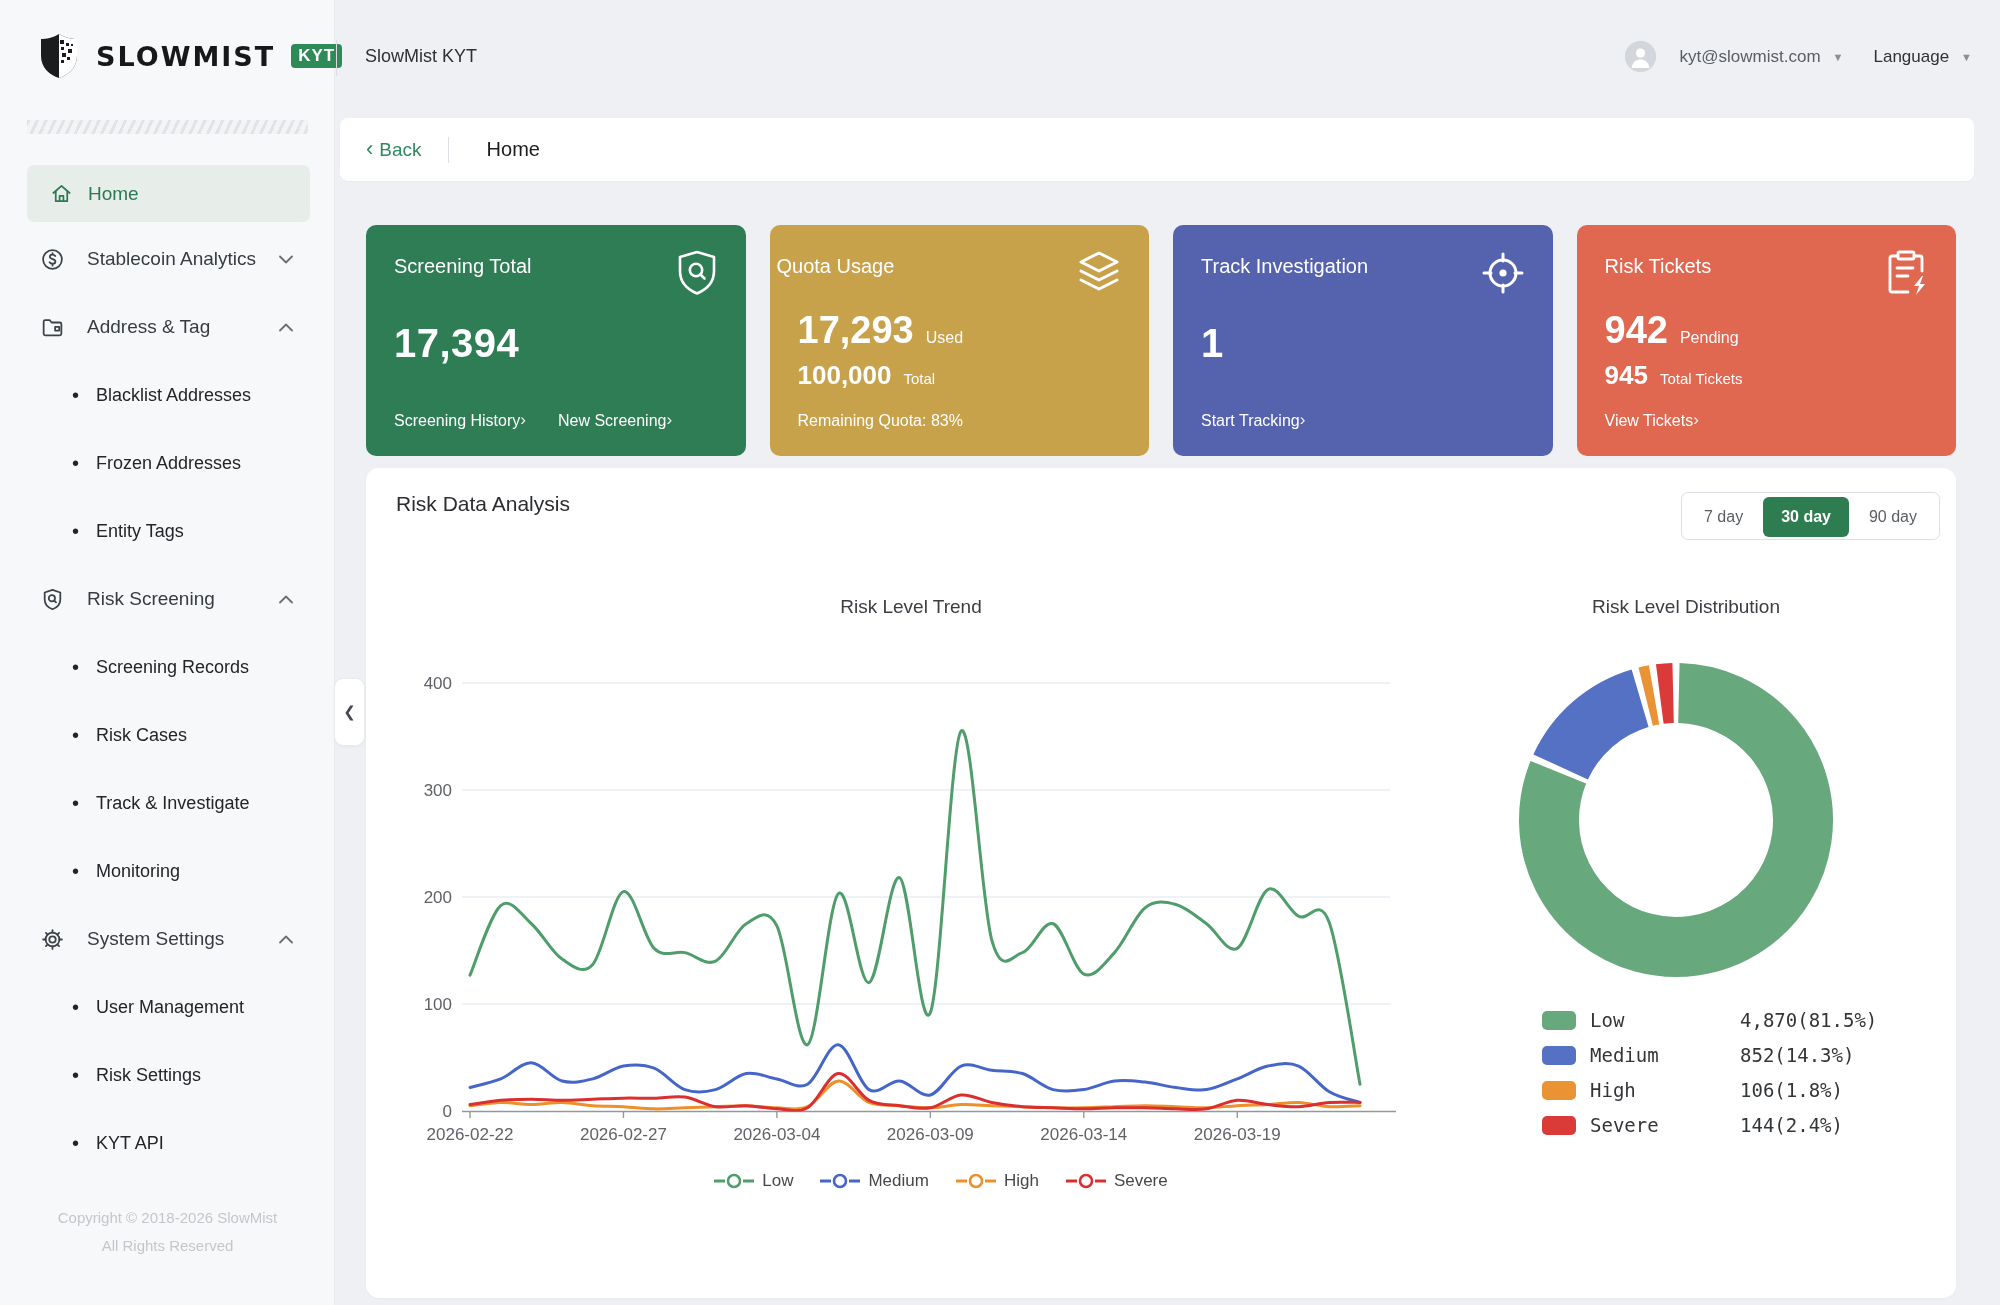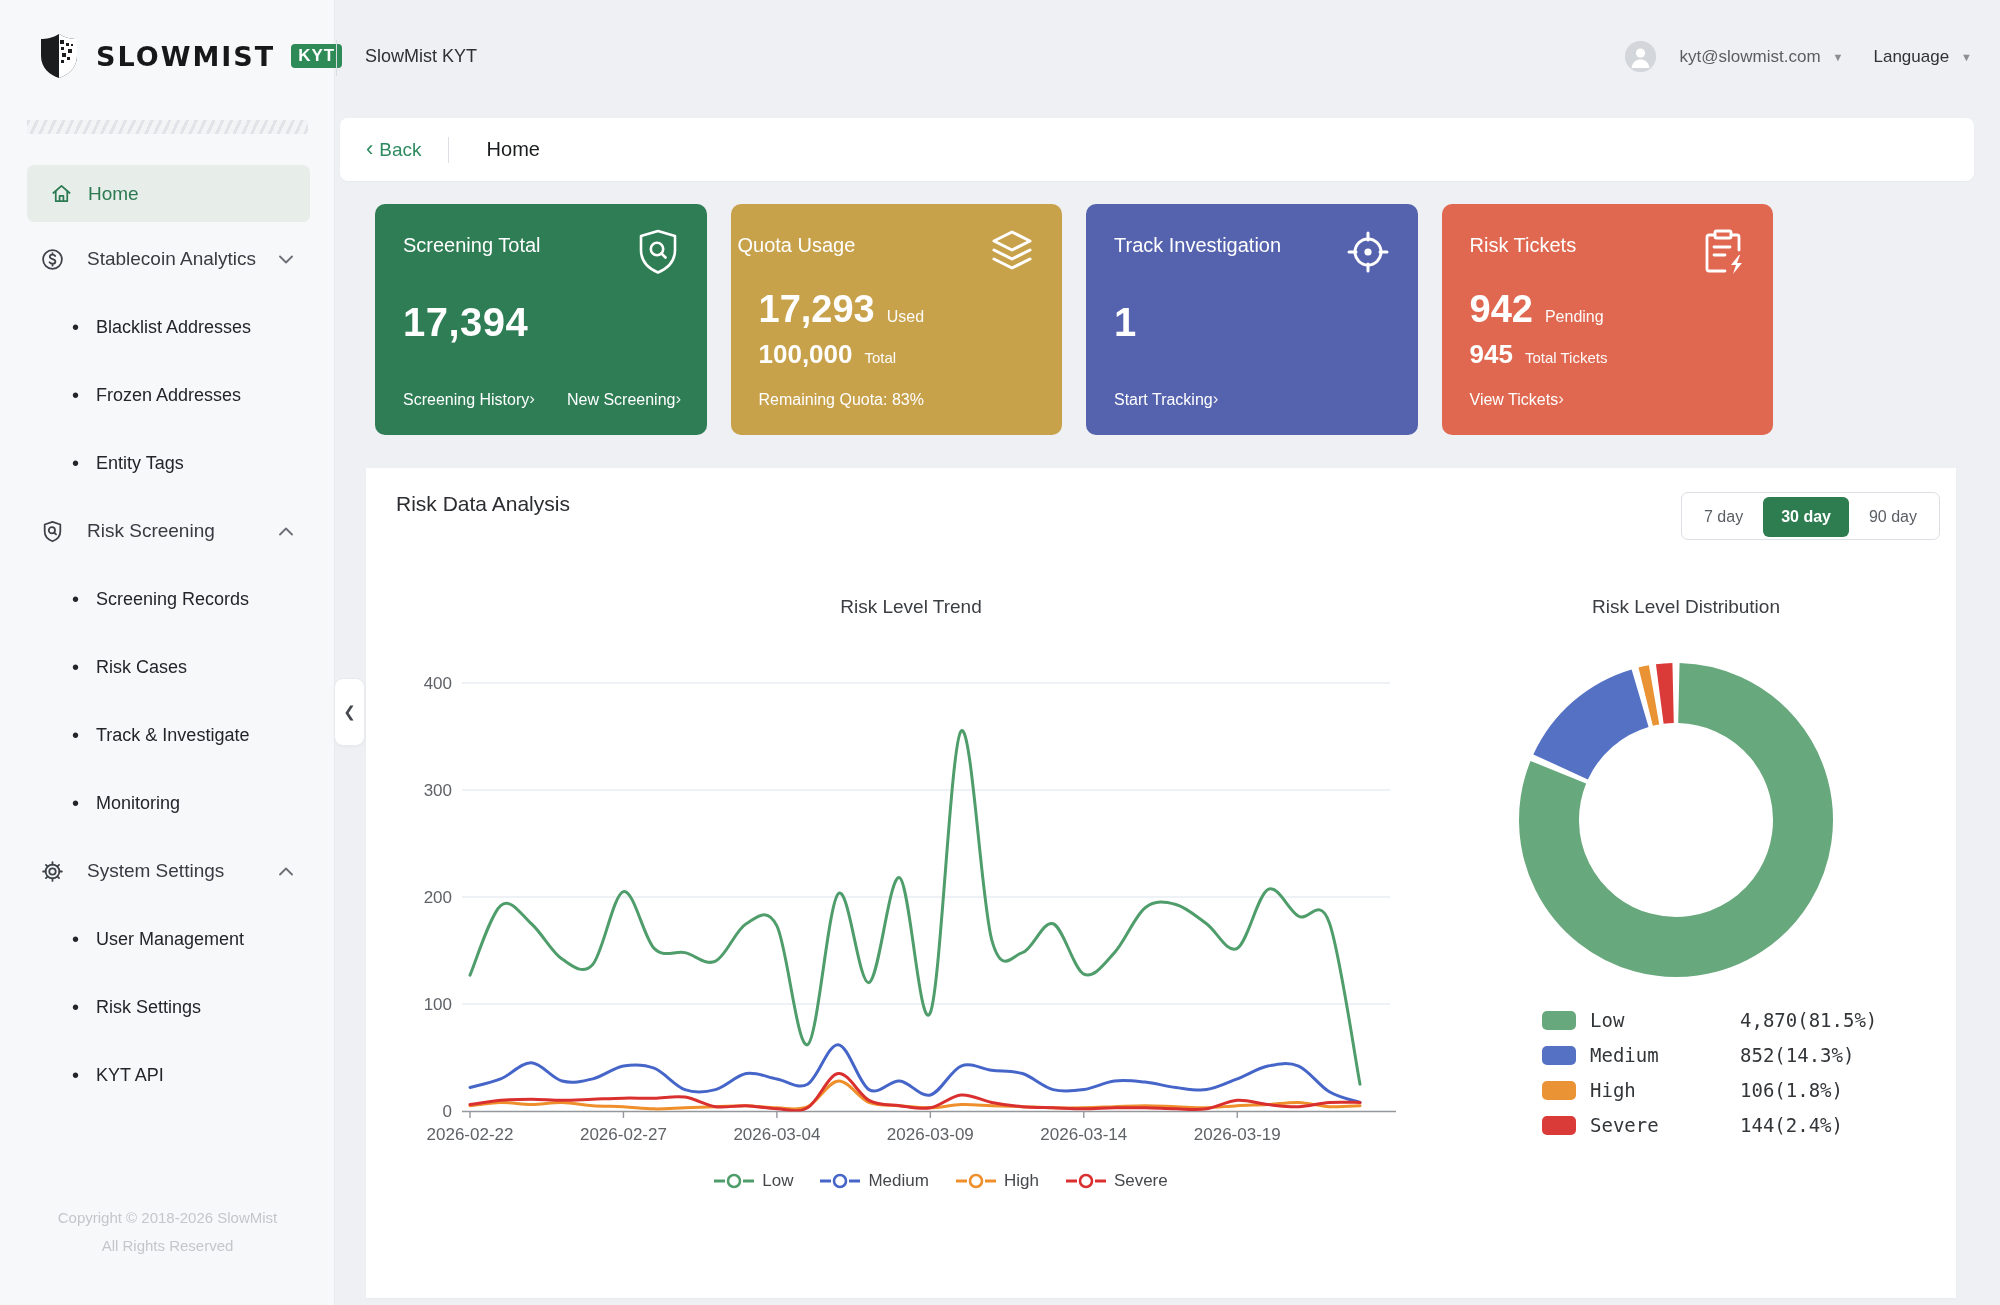--- a/index.html
+++ b/index.html
@@ -41,36 +41,36 @@
   .back-chev { font-size:22px; line-height:1; margin-top:-2px; }
   .crumb-divider { width:1px; height:26px; background:#dcdfe3; margin:0 38px 0 26px; }
   .crumb-current { font-size:20px; font-weight:500; color:#1a1c1e; }
 
   
   .collapse-tab { position:absolute; left:334px; top:678px; width:31px; height:68px; background:#fff; border:1px solid #e8eaed;
     border-radius:9px; display:flex; align-items:center; justify-content:center; font-size:15px; color:#46494e; cursor:pointer;
     box-shadow:0 1px 3px rgba(0,0,0,.04); }
 
   
-  .cards { position:absolute; left:366px; top:204px; width:1398px; display:grid; grid-template-columns:repeat(4,1fr); gap:24px;margin-left:9px; }
+  .cards { position:absolute; left:366px; top:225px; width:1590px; display:grid; grid-template-columns:repeat(4,1fr); gap:24px; }
   .stat-card { height:231px; border-radius:10px; color:#fff; position:relative; padding:30px 28px; cursor:pointer; }
   .card-title { font-size:20px; font-weight:500; }
   .card-icon { position:absolute; right:26px; top:24px; }
   .big-num { position:absolute; left:28px; top:96px; font-size:40px; font-weight:700; letter-spacing:.5px; }
   .dual-num1 { position:absolute; left:28px; top:84px; font-size:38px; font-weight:700; }
   .dual-num1 .unit, .dual-num2 .unit { font-size:16px; font-weight:400; margin-left:12px; opacity:.97; }
   .dual-num2 { position:absolute; left:28px; top:135px; font-size:26px; font-weight:600; }
   .dual-num2 .unit { font-size:15px; }
   .card-links { position:absolute; left:28px; bottom:26px; display:flex; gap:32px; font-size:16px; }
   .card-link { display:flex; align-items:flex-end; cursor:pointer; }
   .lnk-arrow { font-size:17px; opacity:.9; }
   .card-footnote { position:absolute; left:28px; bottom:26px; font-size:16px; }
 
   
-  .panel { position:absolute; left:366px; top:468px; width:1590px; height:830px; background:#fff; border-radius:0;
+  .panel { position:absolute; left:366px; top:468px; width:1590px; height:830px; background:#fff; border-radius:13px;
     box-shadow:0 1px 2px rgba(0,0,0,.03); }
   .panel-title { position:absolute; left:30px; top:24px; font-size:21px; font-weight:500; color:#2b2d30; }
   .range-toggle { position:absolute; right:16px; top:24px; height:48px; background:#fff; border:1px solid #dcdfe4; border-radius:7px;
     display:flex; align-items:flex-start; padding:4px; gap:2px; }
   .range-btn { height:40px; padding:0 18px; display:flex; align-items:center; font-size:16px; color:#5a5e63; border-radius:6px; cursor:pointer; }
   .range-btn.active { background:#2e7d51; color:#fff; font-weight:700; }
   .chart-title { position:absolute; top:128px; font-size:19px; font-weight:500; color:#3a3d42; text-align:center; }
   .trend-title { left:0; width:1090px; }
   .dist-title { left:1065px; width:510px; }
   #trend-svg { position:absolute; left:40px; top:170px; }
@@ -120,20 +120,30 @@
       <svg width="25" height="25" viewBox="0 0 24 24" class="icon-stroke">
         <circle cx="12" cy="12" r="9"></circle>
         <path d="M14.6 8.6 c-.6-.9-1.5-1.3-2.6-1.3 -1.5 0-2.6.8-2.6 2.1 0 2.8 5.4 1.5 5.4 4.4 0 1.4-1.2 2.2-2.8 2.2 -1.2 0-2.2-.5-2.8-1.4 M12 5.8 V7.3 M12 16.1 V17.9"></path>
       </svg>
       <span>Stablecoin Analytics</span>
       <svg class="chev" width="14" height="9" viewBox="0 0 14 9" style="stroke:#6b6f75;stroke-width:1.8;fill:none;stroke-linecap:round;stroke-linejoin:round">
           <polyline points="1,1.5 7,7.5 13,1.5"></polyline>
         </svg>
     </div>
 
+    <div class="nav-group">
+      <svg width="25" height="25" viewBox="0 0 24 24" class="icon-stroke">
+        <path d="M3.5 6.5 a1.5 1.5 0 0 1 1.5 -1.5 h4.2 l2 2.2 h7.8 a1.5 1.5 0 0 1 1.5 1.5 v9.3 a1.5 1.5 0 0 1 -1.5 1.5 h-14 a1.5 1.5 0 0 1 -1.5 -1.5 Z"></path>
+        <path d="M14.5 11.5 h4 v3.4 h-4 z"></path>
+      </svg>
+      <span>Address &amp; Tag</span>
+      <svg class="chev" width="14" height="9" viewBox="0 0 14 9" style="stroke:#6b6f75;stroke-width:1.8;fill:none;stroke-linecap:round;stroke-linejoin:round">
+          <polyline points="1,7.5 7,1.5 13,7.5"></polyline>
+        </svg>
+    </div>
     <div class="nav-sub">
       <span class="bullet">•</span>
       <span>Blacklist Addresses</span>
     </div>
     <div class="nav-sub">
       <span class="bullet">•</span>
       <span>Frozen Addresses</span>
     </div>
     <div class="nav-sub">
       <span class="bullet">•</span>

